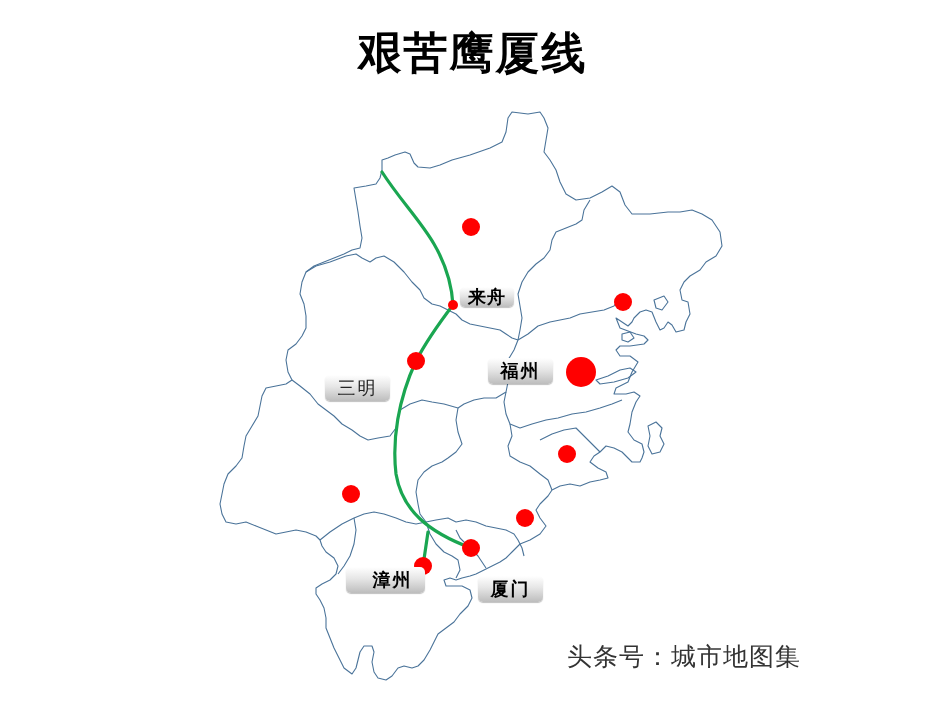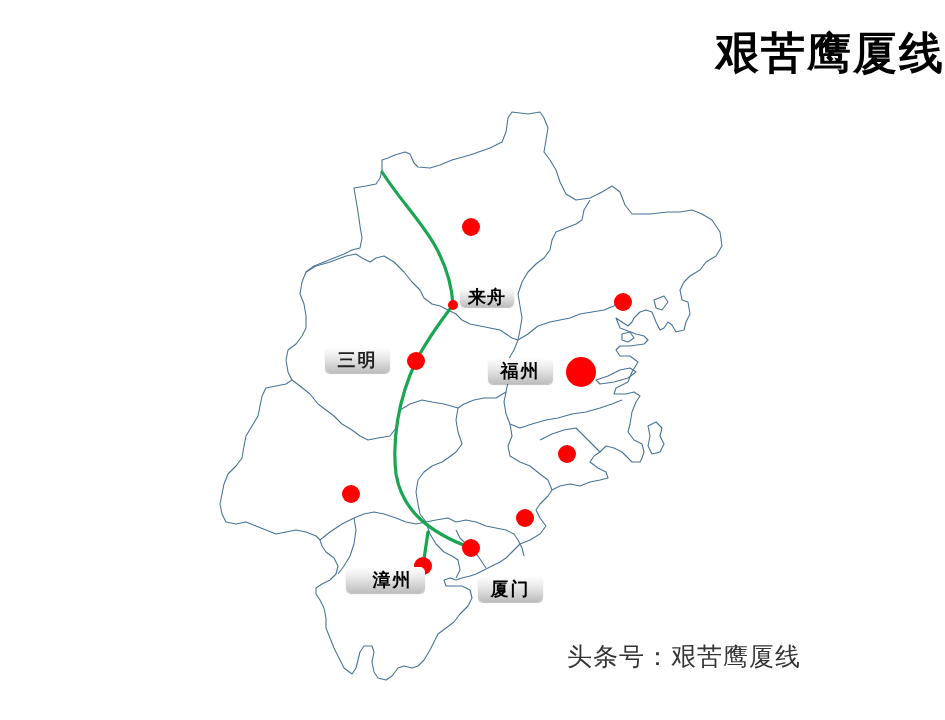--- a/index.html
+++ b/index.html
@@ -1,23 +1,23 @@
 <!DOCTYPE html>
 <html><head>
   <meta charset="utf-8">
   <style>
     html, body { margin: 0; padding: 0; background: #ffffff; }
     body { width: 945px; height: 720px; position: relative; overflow: hidden; font-family: "DejaVu Serif", "Liberation Serif", serif; }
-    .title { position: absolute; left: 0; right: 0; top: 24px; text-align: right; font-size: 44px; font-weight: bold; color: #000; letter-spacing: 2px; font-family: "DejaVu Serif", "Liberation Serif", serif; }
+    .title { position: absolute; left: 0; right: 0; top: 24px; text-align: center; font-size: 44px; font-weight: bold; color: #000; letter-spacing: 2px; font-family: "DejaVu Serif", "Liberation Serif", serif; }
     .map { position: absolute; left: 0; top: 0; width: 945px; height: 720px; }
     .label { position: absolute; height: 26px; line-height: 26px; padding: 0 10px; border-radius: 5px; font-weight: bold; font-size: 18px; color: #000; text-align: center;
       background: linear-gradient(to bottom, #ffffff 0%, #e6e6e6 45%, #bdbdbd 100%);
       box-shadow: 0 1px 1px rgba(0,0,0,0.25); letter-spacing: 2px; font-family: "DejaVu Serif", "Liberation Serif", serif; }
     .label.small { height: 20px; line-height: 20px; font-size: 18px; padding: 0 8px; letter-spacing: 1px; }
-    .label.light { font-weight: bold; color: #222; }
+    .label.light { font-weight: normal; color: #222; margin-top: 28px; }
     .credit { position: absolute; left: 567px; top: 640px; font-size: 25px; color: #333; letter-spacing: 1px; font-family: "DejaVu Serif", "Liberation Serif", serif; }
   </style>
 </head>
 <body>
 
 <div class="title">艰苦鹰厦线</div>
 
 <svg class="map" viewBox="0 0 945 720" xmlns="http://www.w3.org/2000/svg">
   <g fill="none" stroke="#4a7399" stroke-width="1.1" stroke-linejoin="round">
 
@@ -72,13 +72,13 @@
     <circle cx="351" cy="494" r="9"></circle>
   </g>
 </svg>
 
 <div class="label small" style="left:460px; top:287px;">来舟</div>
 <div class="label light" style="left:325px; top:347px; width:45px;">三明</div>
 <div class="label" style="left:488px; top:358px; width:45px;text-align:center;">福州</div>
 <div class="label" style="left:346px; top:567px; width:45px;padding-left:24px;">漳州</div>
 <div class="label" style="left:478px; top:576px; width:45px;">厦门</div>
 
-<div class="credit">头条号：艰苦鹰厦线</div>
+<div class="credit">头条号：城市地图集</div>
 
 </body></html>

